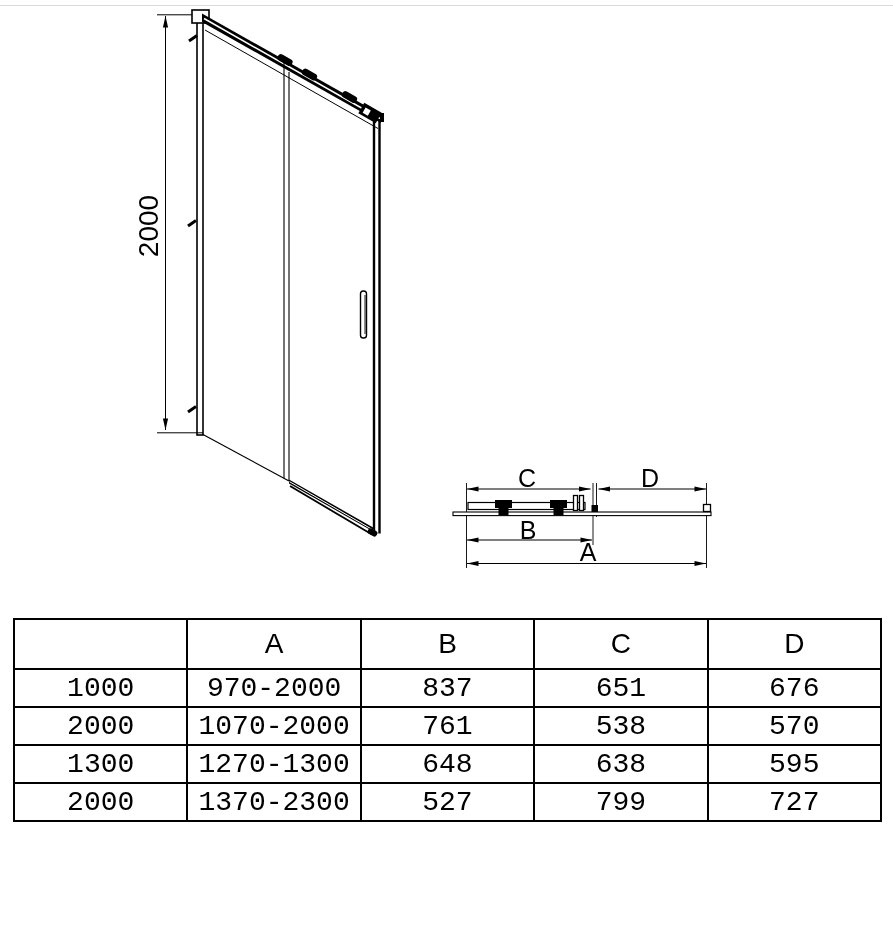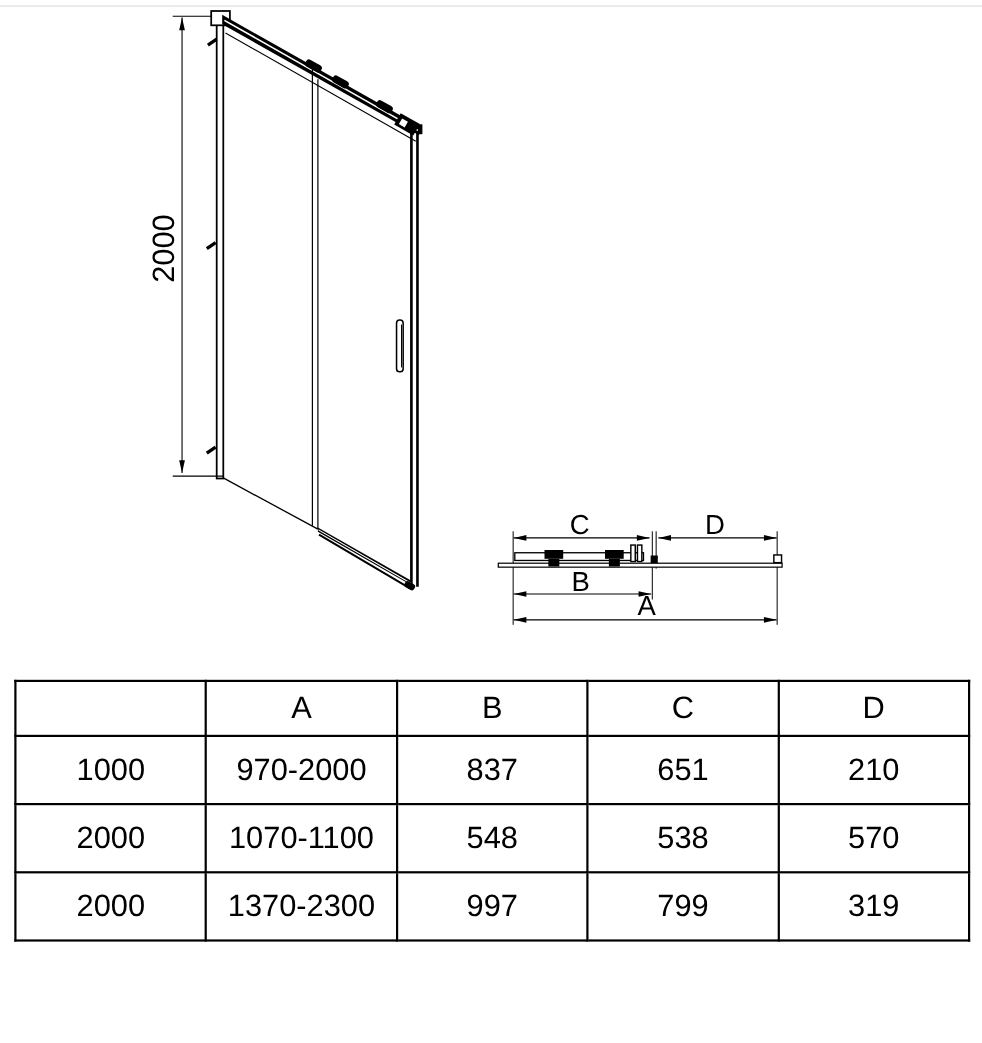--- a/index.html
+++ b/index.html
@@ -46,21 +46,21 @@
   }
   table.size-table th,
   table.size-table td {
     border: 2px solid #000;
     text-align: center;
     vertical-align: middle;
     font-weight: normal;
     padding: 0;
   }
   table.size-table thead tr { height: 50px; }
-  table.size-table tbody tr { height: 62px; }
+  table.size-table tbody tr { height: 38px; font-family: Liberation Mono, monospace; }
 </style>
 </head>
 <body>
 
 <div class="stage">
 
   <div class="top-rule"></div>
 
   <svg class="drawing-svg" width="893" height="600" viewBox="0 0 893 600" fill="none" stroke="#000" stroke-width="1">
 
@@ -197,31 +197,38 @@
         <th>C</th>
         <th>D</th>
       </tr>
     </thead>
     <tbody>
       <tr>
         <td>1000</td>
         <td>970-2000</td>
         <td>837</td>
         <td>651</td>
-        <td>210</td>
+        <td>676</td>
       </tr>
       <tr>
         <td>2000</td>
-        <td>1070-1100</td>
-        <td>548</td>
+        <td>1070-2000</td>
+        <td>761</td>
         <td>538</td>
         <td>570</td>
       </tr>
       <tr>
+        <td>1300</td>
+        <td>1270-1300</td>
+        <td>648</td>
+        <td>638</td>
+        <td>595</td>
+      </tr>
+      <tr>
         <td>2000</td>
         <td>1370-2300</td>
-        <td>997</td>
+        <td>527</td>
         <td>799</td>
-        <td>319</td>
+        <td>727</td>
       </tr>
     </tbody>
   </table>
 </div>
 
 </body></html>

